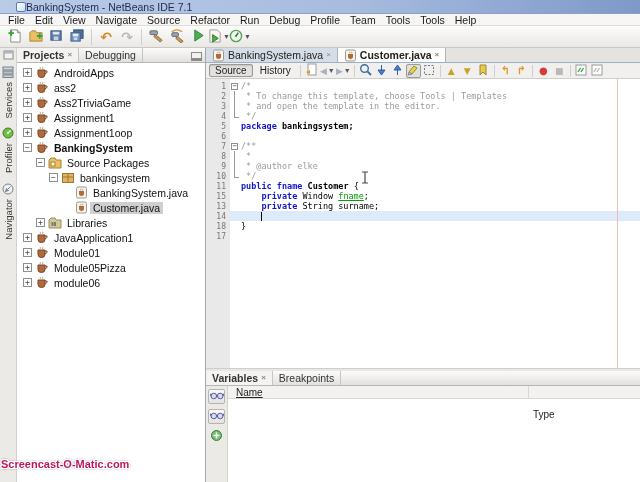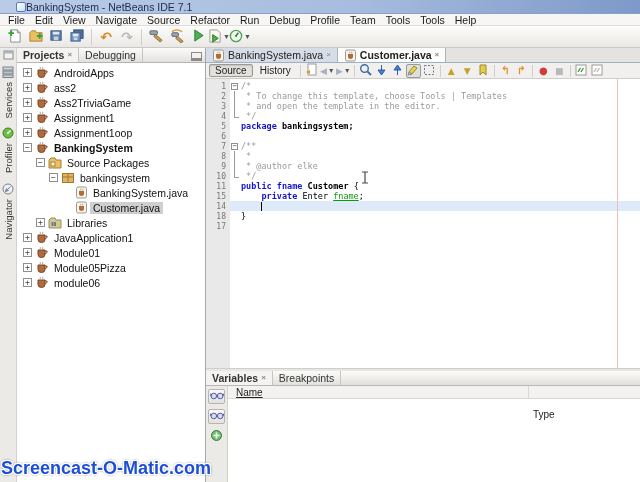--- a/index.html
+++ b/index.html
@@ -91,21 +91,21 @@
   .bicons { width:22px; background:#eceae7; border-right:1px solid #d3d2cf; display:flex; flex-direction:column; align-items:center; padding-top:3px; gap:5px; }
   .bibtn { width:17px; height:15px; border:1px solid #b5b4b1; background:linear-gradient(#fafaf9,#e3e2df); border-radius:2px; display:flex; align-items:center; justify-content:center; }
   .bibtn.flat { border-color:transparent; background:transparent; }
   .btable { flex:1; display:flex; flex-direction:column; position:relative; }
   .bheader { height:13px; background:#f3f2f0; border-bottom:1px solid #d8d7d4; display:flex; font-size:10px; color:#222; align-items:center; }
   .bh-name { width:301px; padding-left:8px; border-right:1px solid #d8d7d4; height:100%; display:flex; align-items:center;text-decoration:underline; }
   .bh-type { flex:1; padding-left:4px;margin-top:44px; }
   .watch-row { height:12px; display:flex; align-items:center; font-size:10px; color:#9b9b9b; padding-left:14px; border-bottom:1px solid #efeeec; }
 
   
-  .watermark { position:absolute; left:1px; bottom:3px; z-index:50; font-size:18px; font-weight:bold; letter-spacing:0; color:#1d4ed8;
+  .watermark { position:absolute; left:1px; bottom:12px; z-index:50; font-size:11px; font-weight:bold; letter-spacing:0; color:#be185d;
     text-shadow:-1px -1px 0 #fff, 1px -1px 0 #fff, -1px 1px 0 #fff, 1px 1px 0 #fff, 0 -1px 0 #fff, 0 1px 0 #fff, -1px 0 0 #fff, 1px 0 0 #fff, 0 0 3px #000; }
 </style>
 </head>
 <body>
 
 <div class="win">
 
   <div class="titlebar">
     <span class="app-icon"></span>
     <span class="title-text">BankingSystem - NetBeans IDE 7.1</span>
@@ -583,21 +583,26 @@
               <span class="ctext"><span class="cm"> */</span></span>
             </div>
             <div class="code-line">
               <span class="lnum">11</span>
               <span class="fold"></span>
               <span class="ctext"><span class="kw">public</span><span class="pl"> </span><span class="kw">fname</span><span class="pl"> </span><span class="cls">Customer</span><span class="pl"> {</span></span>
             </div>
             <div class="code-line">
               <span class="lnum">15</span>
               <span class="fold"></span>
-              <span class="ctext"><span class="pl">    </span><span class="kw">private</span><span class="pl"> Enter </span><span class="fld">fname</span><span class="pl">;</span></span>
+              <span class="ctext"><span class="pl">    </span><span class="kw">private</span><span class="pl"> Window </span><span class="fld">fname</span><span class="pl">;</span></span>
+            </div>
+            <div class="code-line">
+              <span class="lnum">13</span>
+              <span class="fold"></span>
+              <span class="ctext"><span class="pl">    </span><span class="kw">private</span><span class="pl"> String surname;</span></span>
             </div>
             <div class="code-line current">
               <span class="lnum">14</span>
               <span class="fold"></span>
               <span class="ctext"><span class="pl">    </span><span class="caret"></span></span>
             </div>
             <div class="code-line">
               <span class="lnum">18</span>
               <span class="fold"></span>
               <span class="ctext"><span class="pl">}</span></span>

